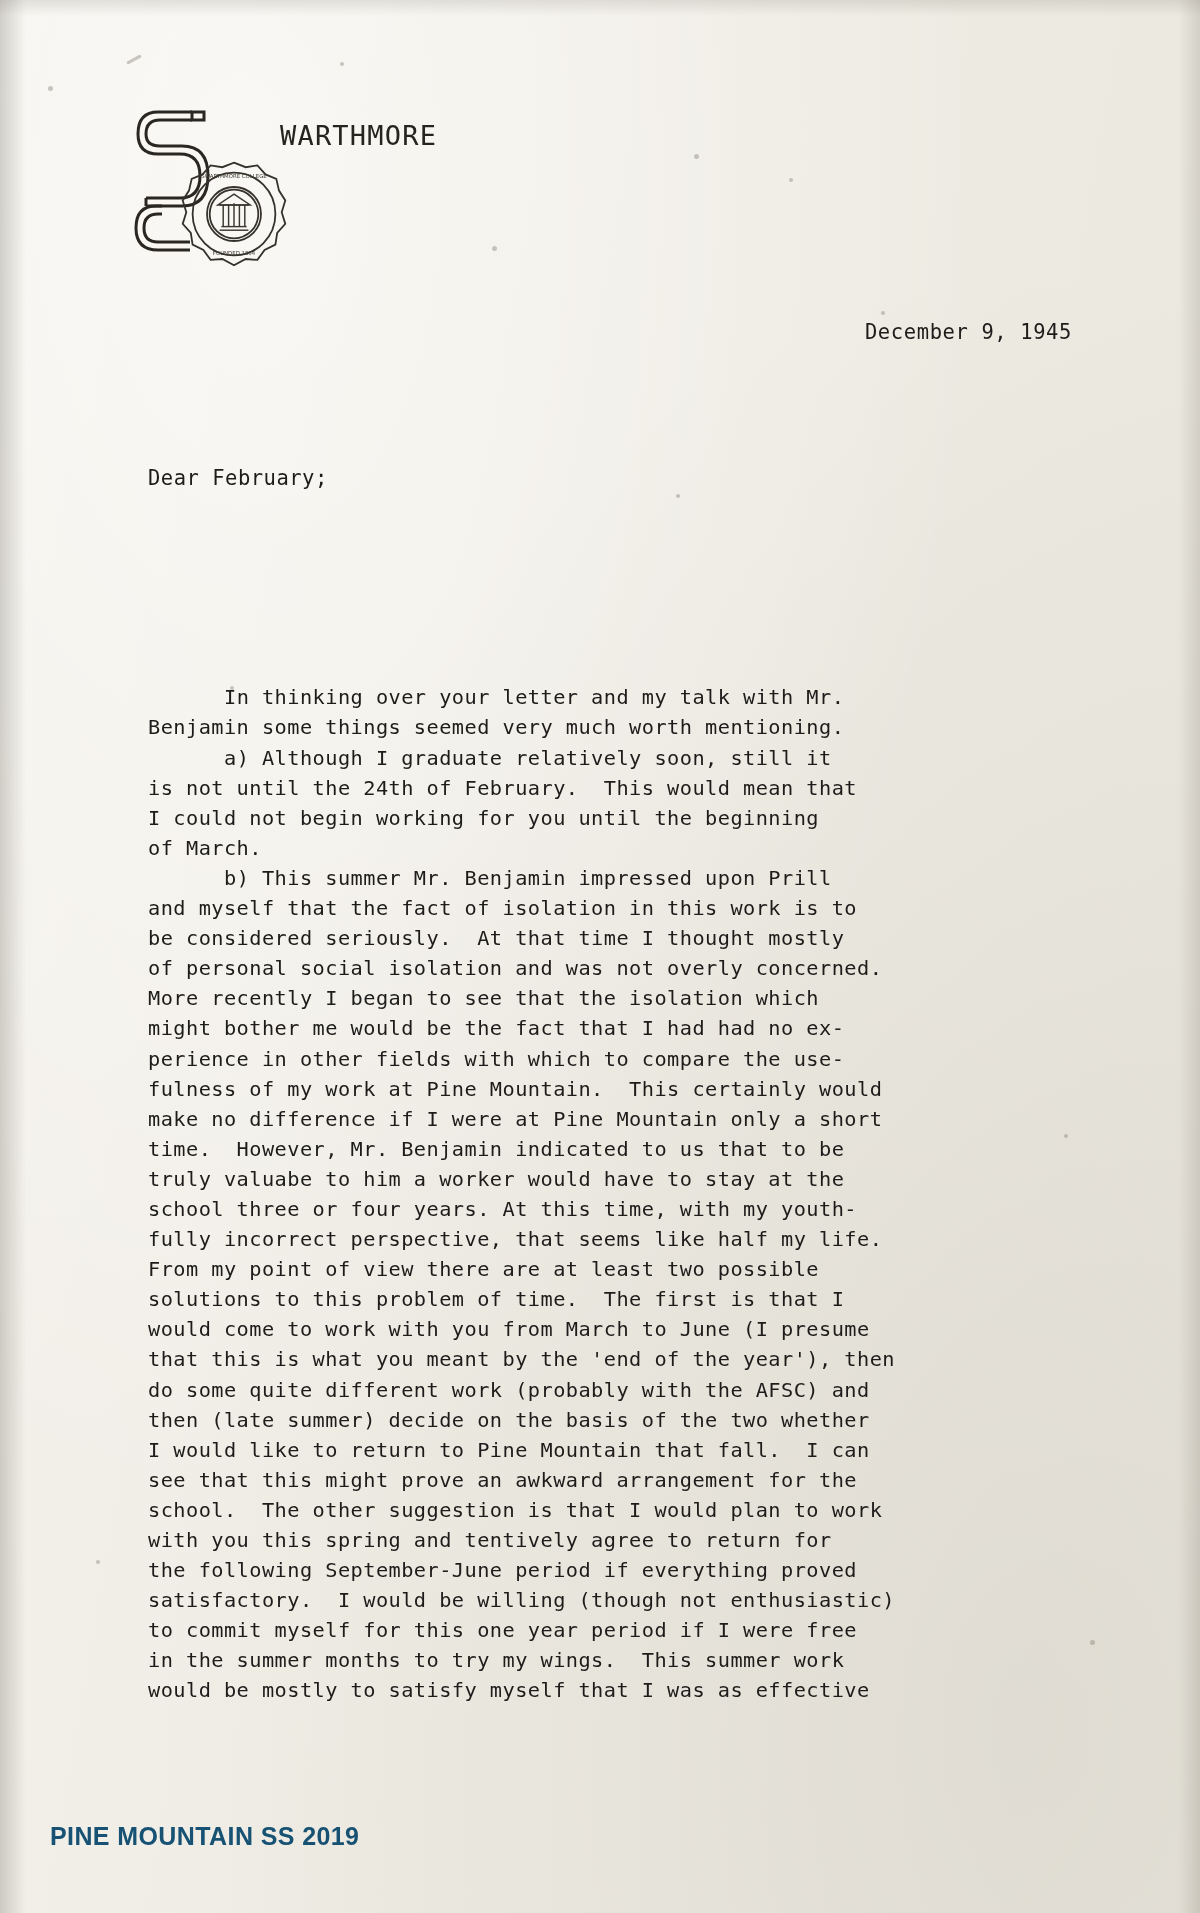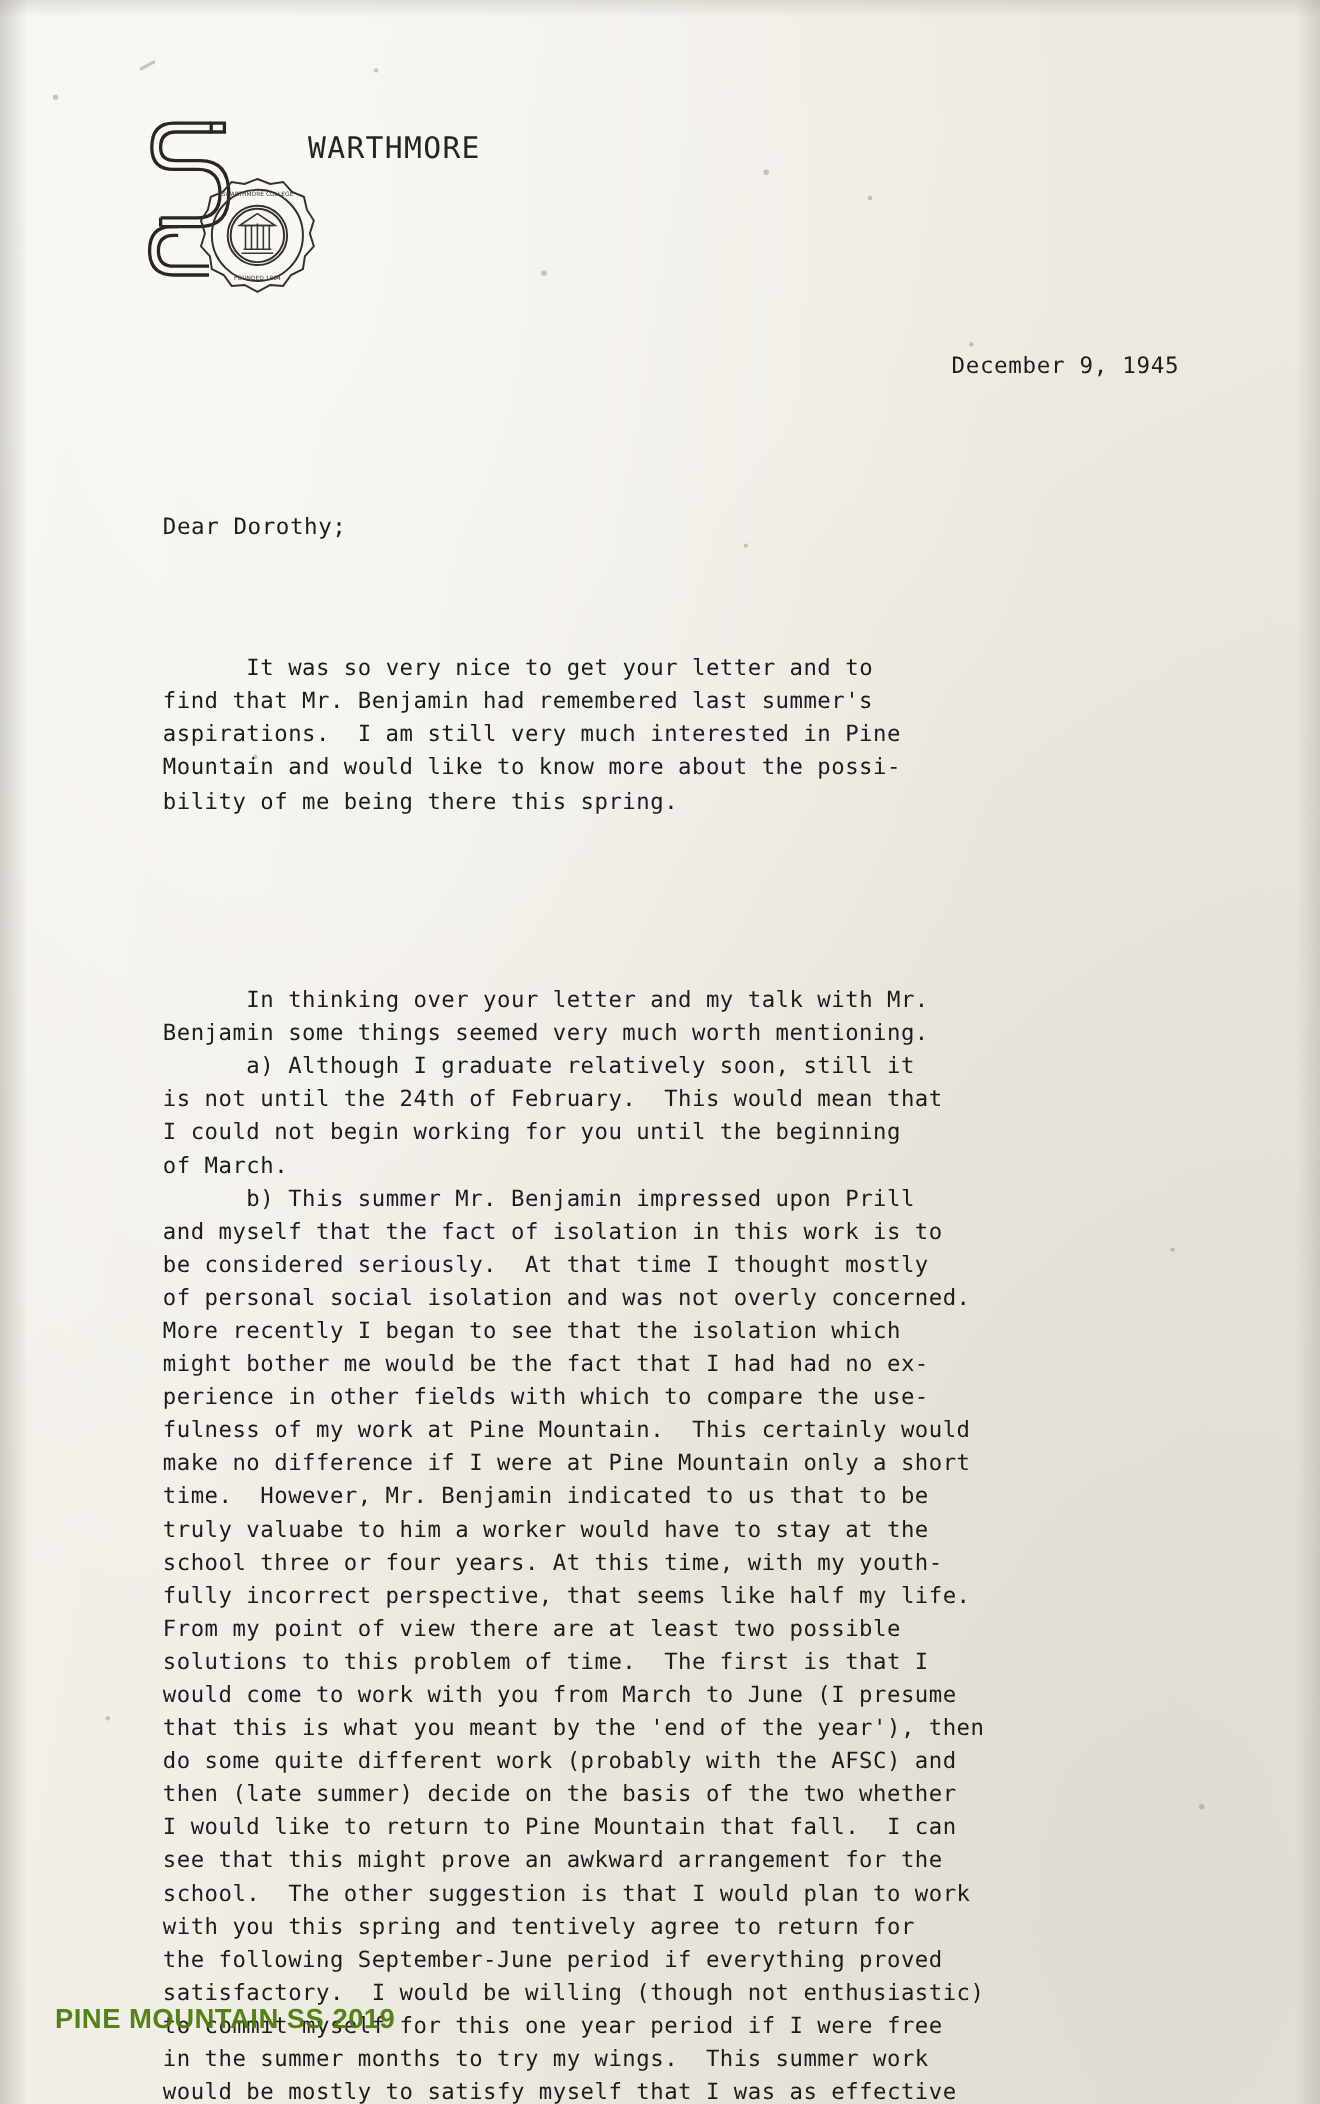--- a/index.html
+++ b/index.html
@@ -121,21 +121,21 @@
   .gap { height: 30px; }
 
   .watermark {
     position: absolute;
     left: 50px;
     bottom: 62px;
     font-family: "Liberation Sans", sans-serif;
     font-weight: bold;
     font-size: 25px;
     letter-spacing: .4px;
-    color: #4d7c0f;
+    color: #0c4a6e;
     opacity: .95;
     white-space: nowrap;
   }
 </style>
 </head>
 <body>
 
 <div class="page">
 
   <div class="paper-texture"></div>
@@ -190,28 +190,23 @@
       <g fill="#3a372f" font-family="DejaVu Sans, sans-serif" font-size="6">
         <text x="60" y="20" text-anchor="middle">SWARTHMORE COLLEGE</text>
         <text x="60" y="105" text-anchor="middle">FOUNDED 1864</text>
       </g>
     </svg>
   </div>
 
   <div class="date">December 9, 1945</div>
 
 
-  <div class="salutation">Dear Dorothy;</div>
+  <div class="salutation">Dear February;</div>
 
   <div class="body">
-    <p class="para">      It was so very nice to get your letter and to
-find that Mr. Benjamin had remembered last summer's
-aspirations.  I am still very much interested in Pine
-Mountain and would like to know more about the possi-
-bility of me being there this spring.</p>
     <div class="gap"></div>
     <p class="para">      In thinking over your letter and my talk with Mr.
 Benjamin some things seemed very much worth mentioning.
       a) Although I graduate relatively soon, still it
 is not until the 24th of February.  This would mean that
 I could not begin working for you until the beginning
 of March.
       b) This summer Mr. Benjamin impressed upon Prill
 and myself that the fact of isolation in this work is to
 be considered seriously.  At that time I thought mostly

